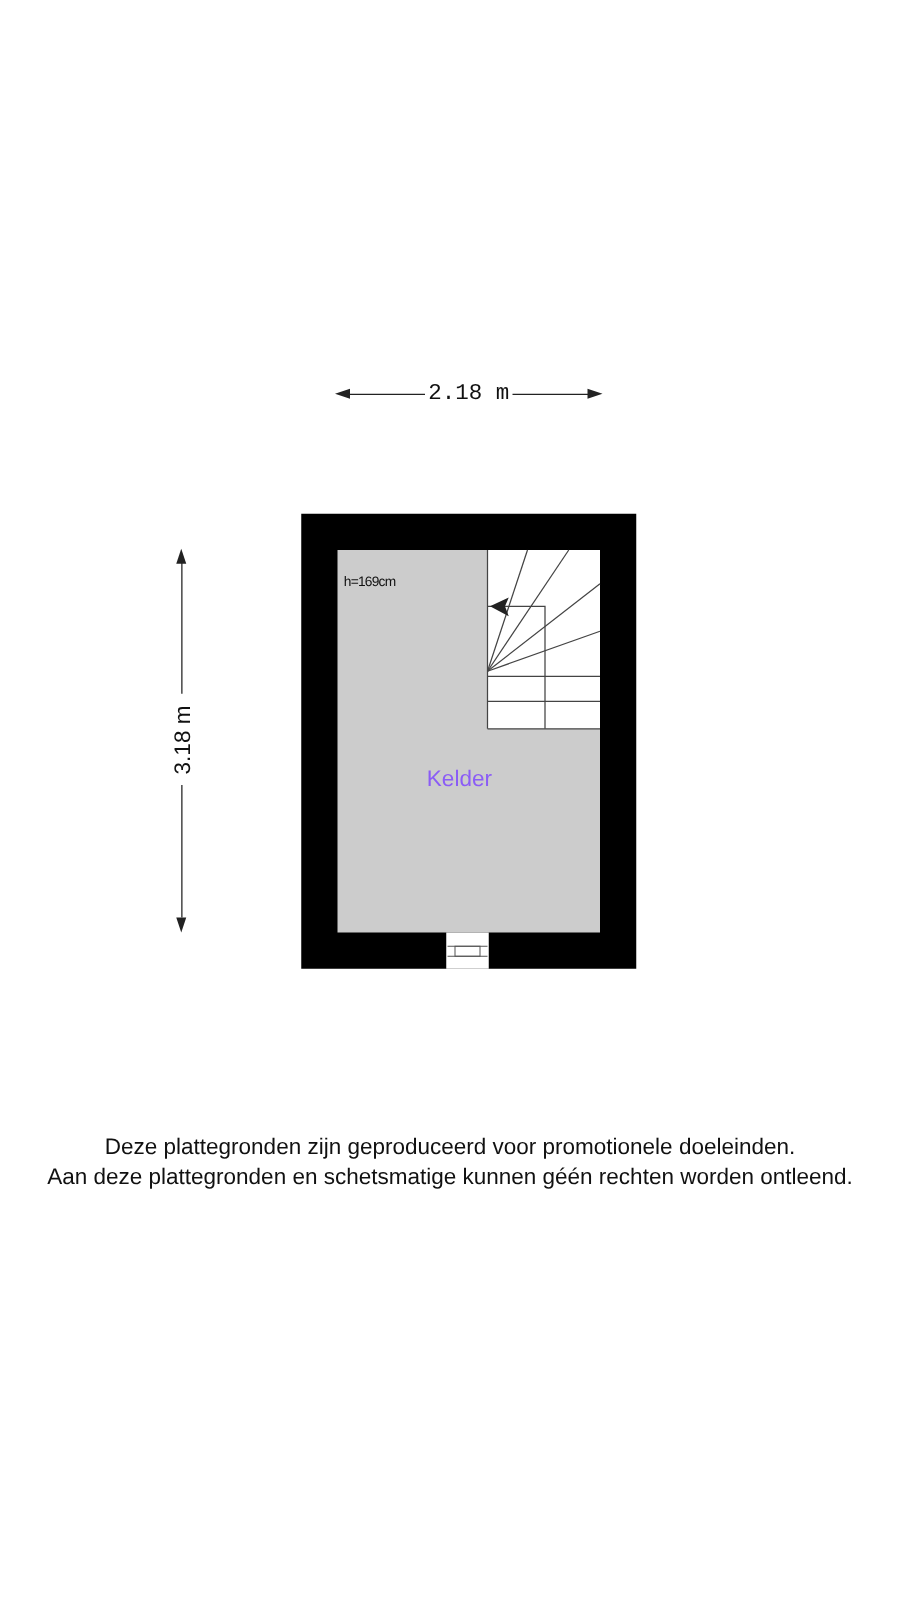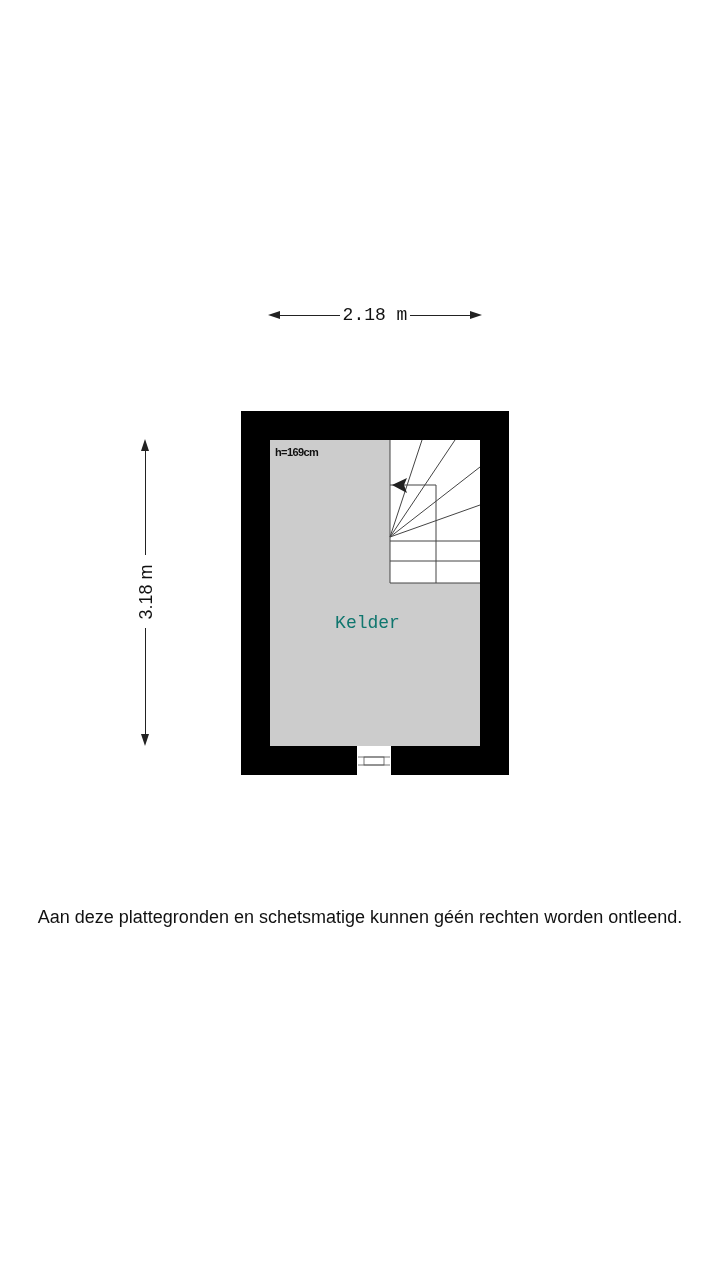--- a/index.html
+++ b/index.html
@@ -89,32 +89,30 @@
       width: 720px; height: 1280px;
     }
     .room-label {
       position: absolute;
       left: 320px;
       top: 612px;
       width: 95px;
       text-align: center;
       font-size: 18px;
       line-height: 22px;
-      color: #0f766e;
-      font-family: Liberation Mono, monospace;
+      color: #8b5cf6;
     }
     .height-label {
       position: absolute;
       left: 275px;
-      top: 445px;
+      top: 459px;
       font-size: 11px;
       letter-spacing: -0.6px;
       line-height: 14px;
       color: #111;
-      font-weight: bold;
     }
 
     .disclaimer {
       position: absolute;
       left: 0;
       top: 905px;
       width: 720px;
       text-align: center;
       font-size: 18px;
       line-height: 24px;
@@ -172,14 +170,15 @@
     </g>
 
     <polygon points="392,485 407,478 404,485 407,493" fill="#222"></polygon>
   </g>
 </svg>
 
 <div class="height-label">h=169cm</div>
 <div class="room-label">Kelder</div>
 
 <div class="disclaimer">
+  <div>Deze plattegronden zijn geproduceerd voor promotionele doeleinden.</div>
   <div>Aan deze plattegronden en schetsmatige kunnen géén rechten worden ontleend.</div>
 </div>
 
 </body></html>

